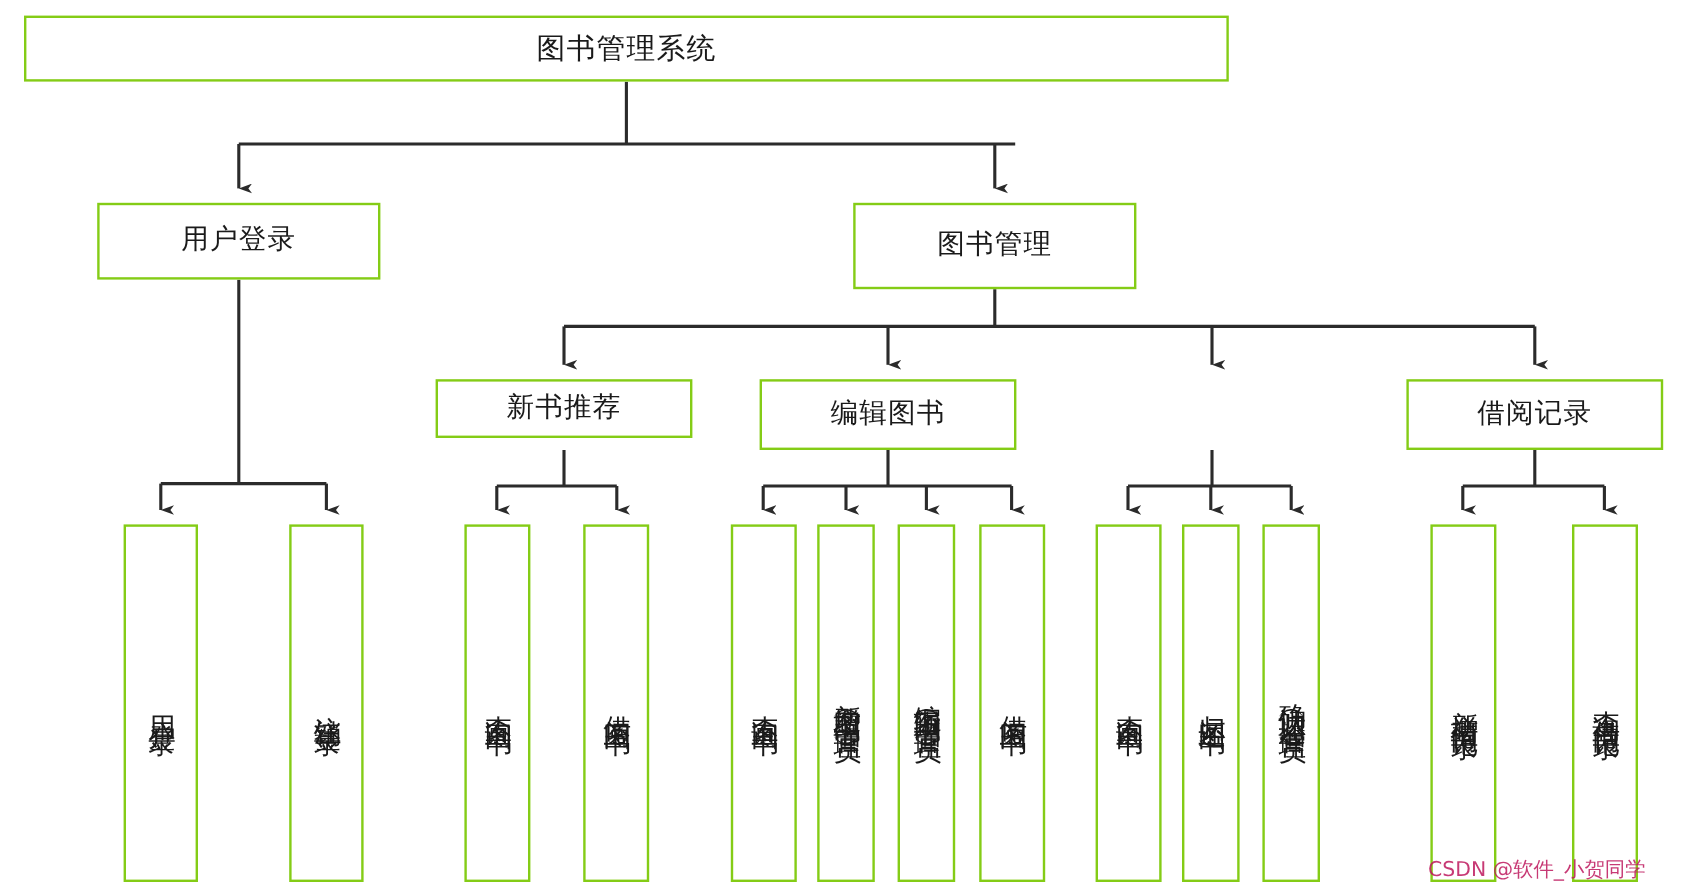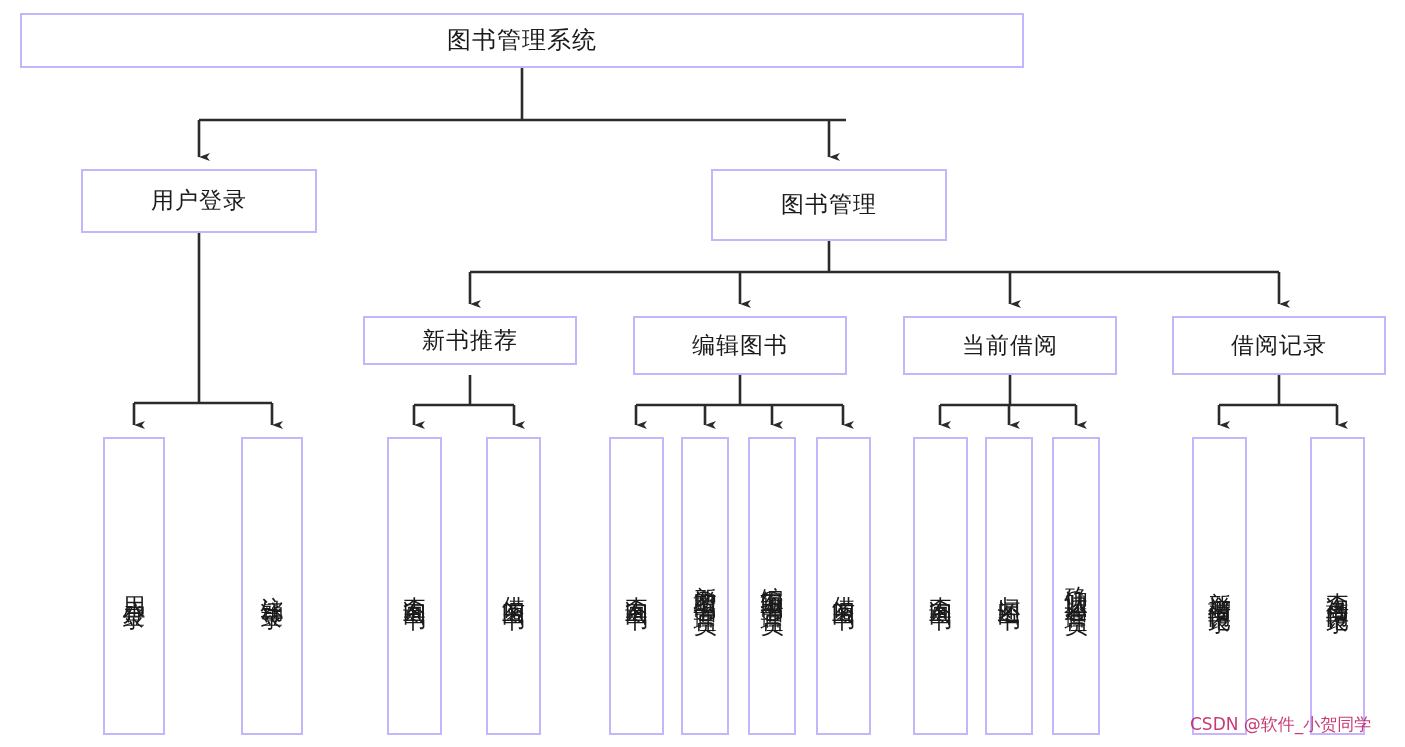--- a/index.html
+++ b/index.html
@@ -21,21 +21,21 @@
     position: absolute;
     left: 0;
     top: 0;
     width: 1405px;
     height: 747px;
     pointer-events: none;
   }
   .node {
     position: absolute;
     box-sizing: border-box;
-    border: 2px solid #c4b5fd;
+    border: 2px solid #84cc16;
     background: #ffffff;
     display: flex;
     align-items: center;
     justify-content: center;
     color: #1a1a1a;
   }
   .node.horiz {
     font-size: 23px;
     letter-spacing: 1px;
     line-height: 1.1;
@@ -136,23 +136,20 @@
   <div class="node horiz" style="left:711px;top:169px;width:236px;height:72px;">
     <span class="htext">图书管理</span>
   </div>
 
   <div class="node horiz" style="left:363px;top:316px;width:214px;height:49px;">
     <span class="htext">新书推荐</span>
   </div>
   <div class="node horiz" style="left:633px;top:316px;width:214px;height:59px;">
     <span class="htext">编辑图书</span>
   </div>
-  <div class="node horiz" style="left:903px;top:316px;width:214px;height:59px;">
-    <span class="htext">当前借阅</span>
-  </div>
   <div class="node horiz" style="left:1172px;top:316px;width:214px;height:59px;">
     <span class="htext">借阅记录</span>
   </div>
 
   <div class="node leaf" style="left:103px;top:437px;width:62px;height:298px;">
     <span class="vtext">用户登录</span>
   </div>
   <div class="node leaf" style="left:241px;top:437px;width:62px;height:298px;">
     <span class="vtext">注销登录</span>
   </div>

